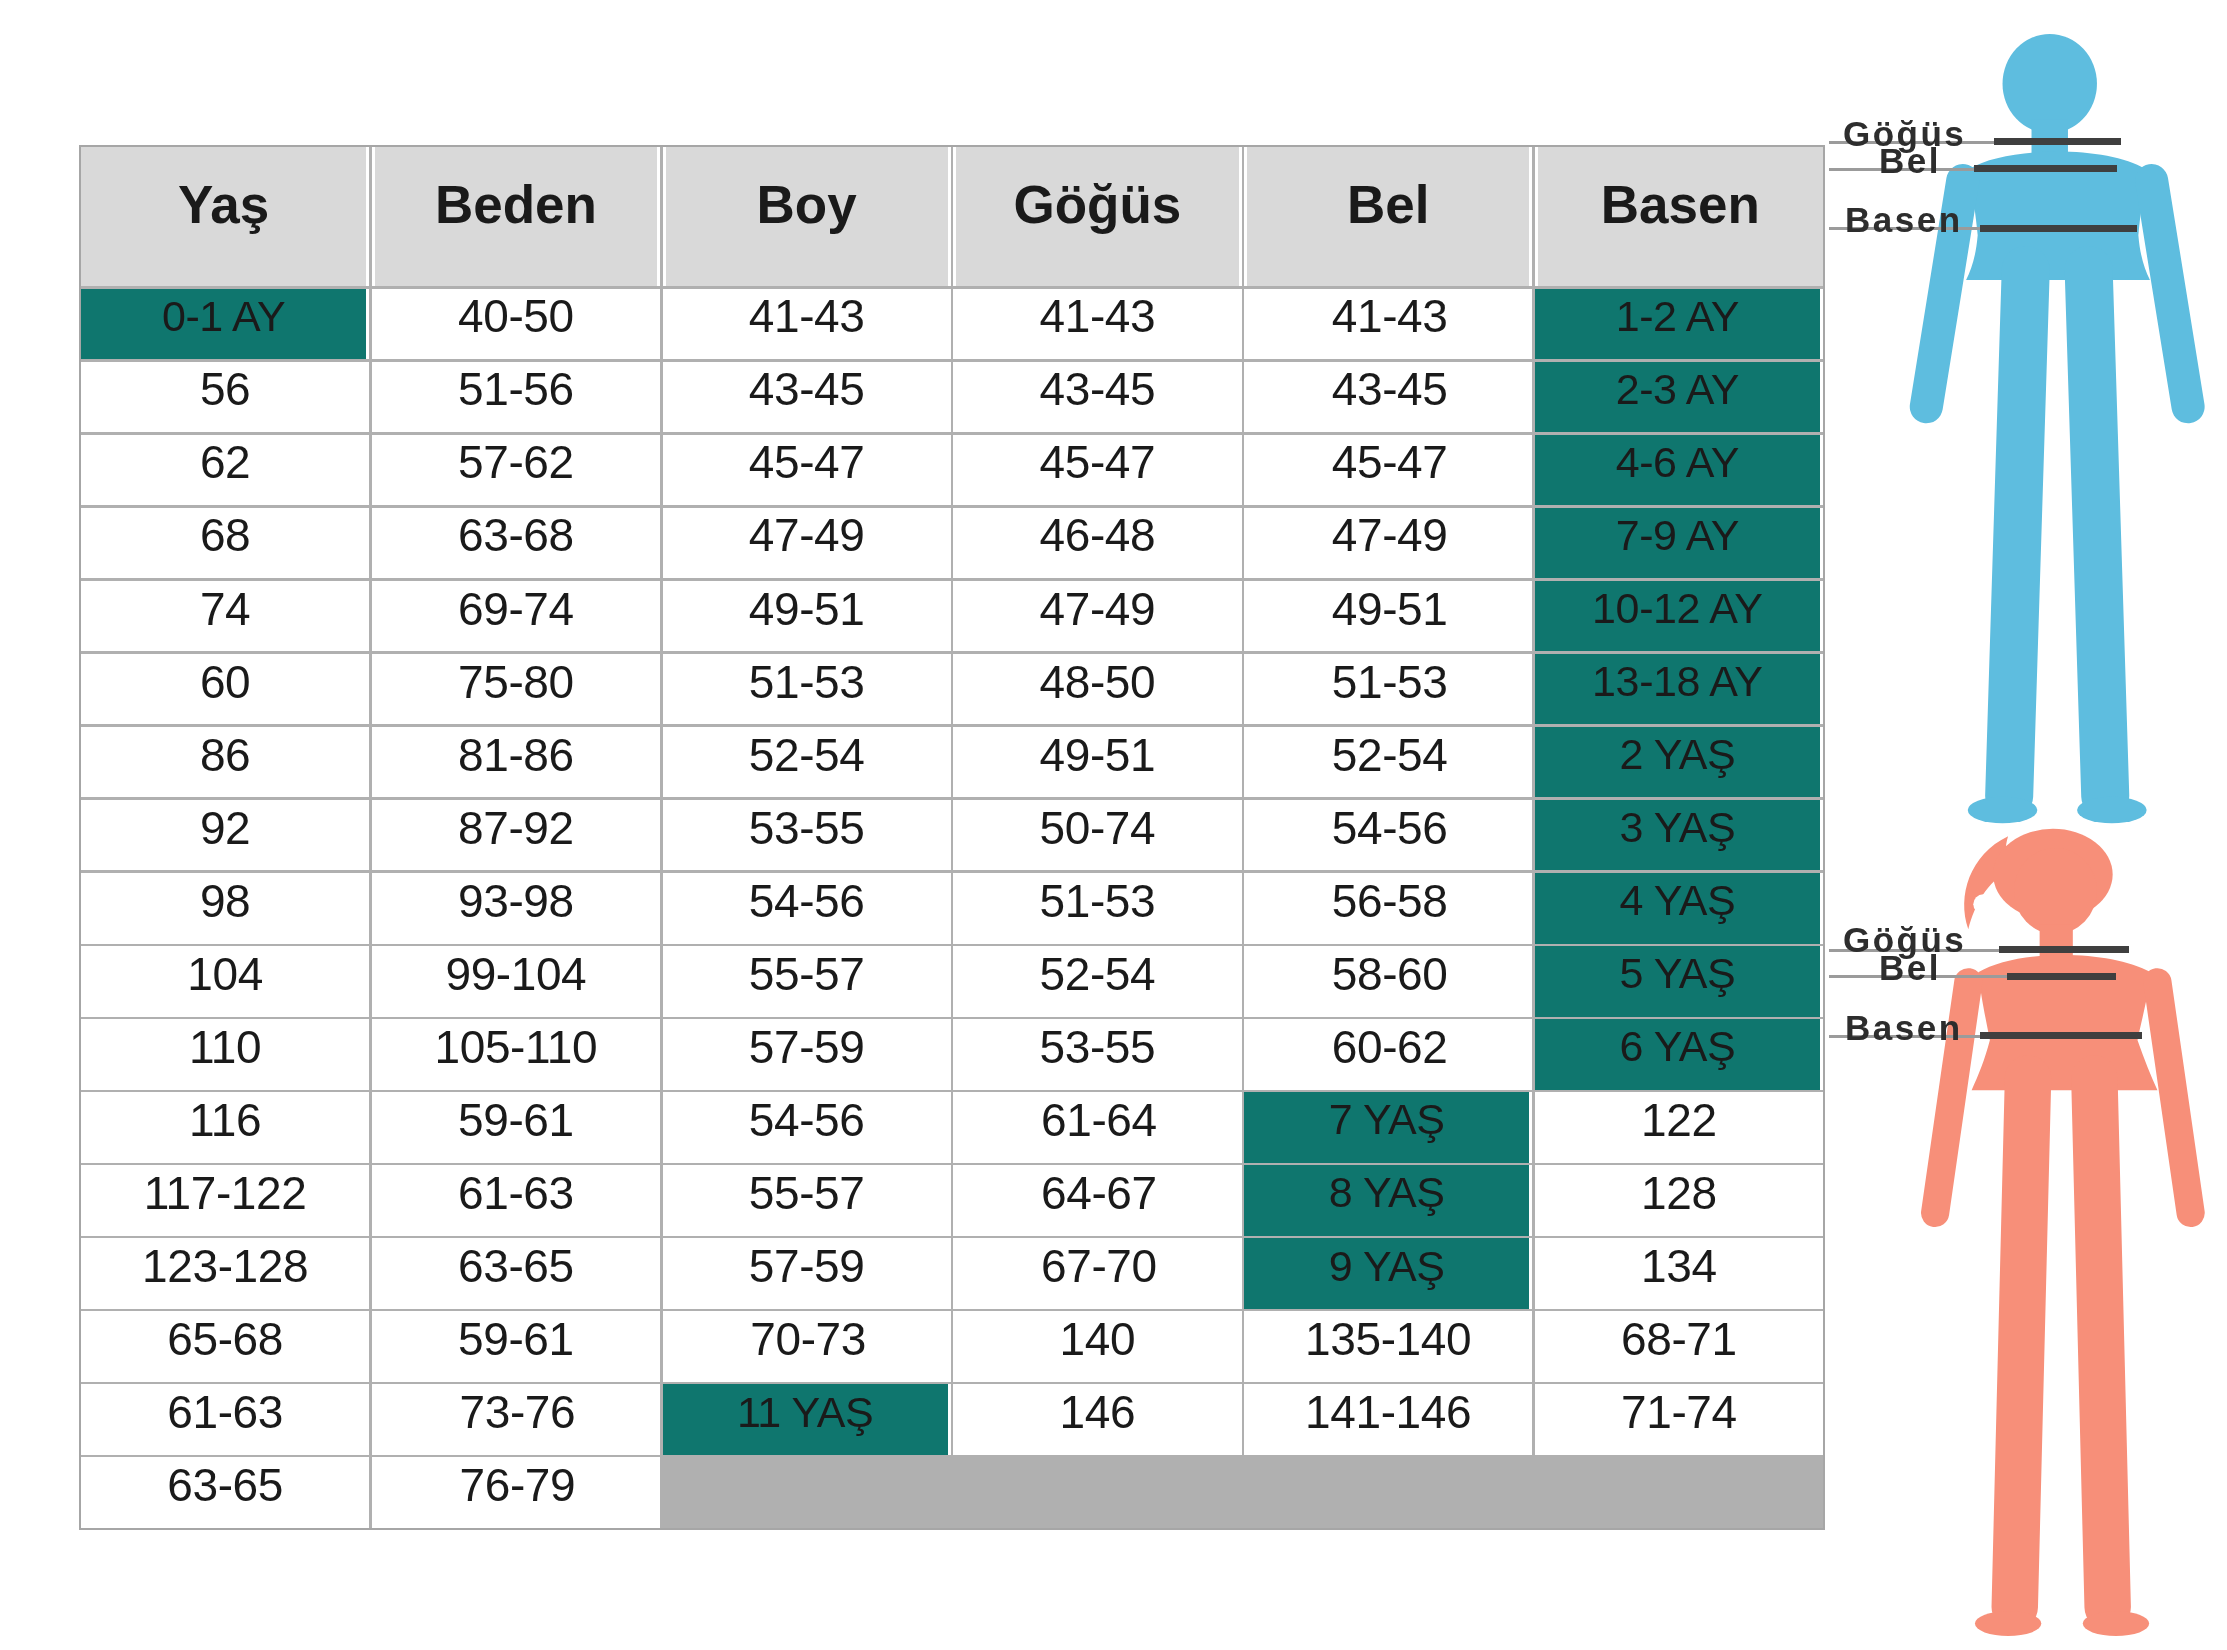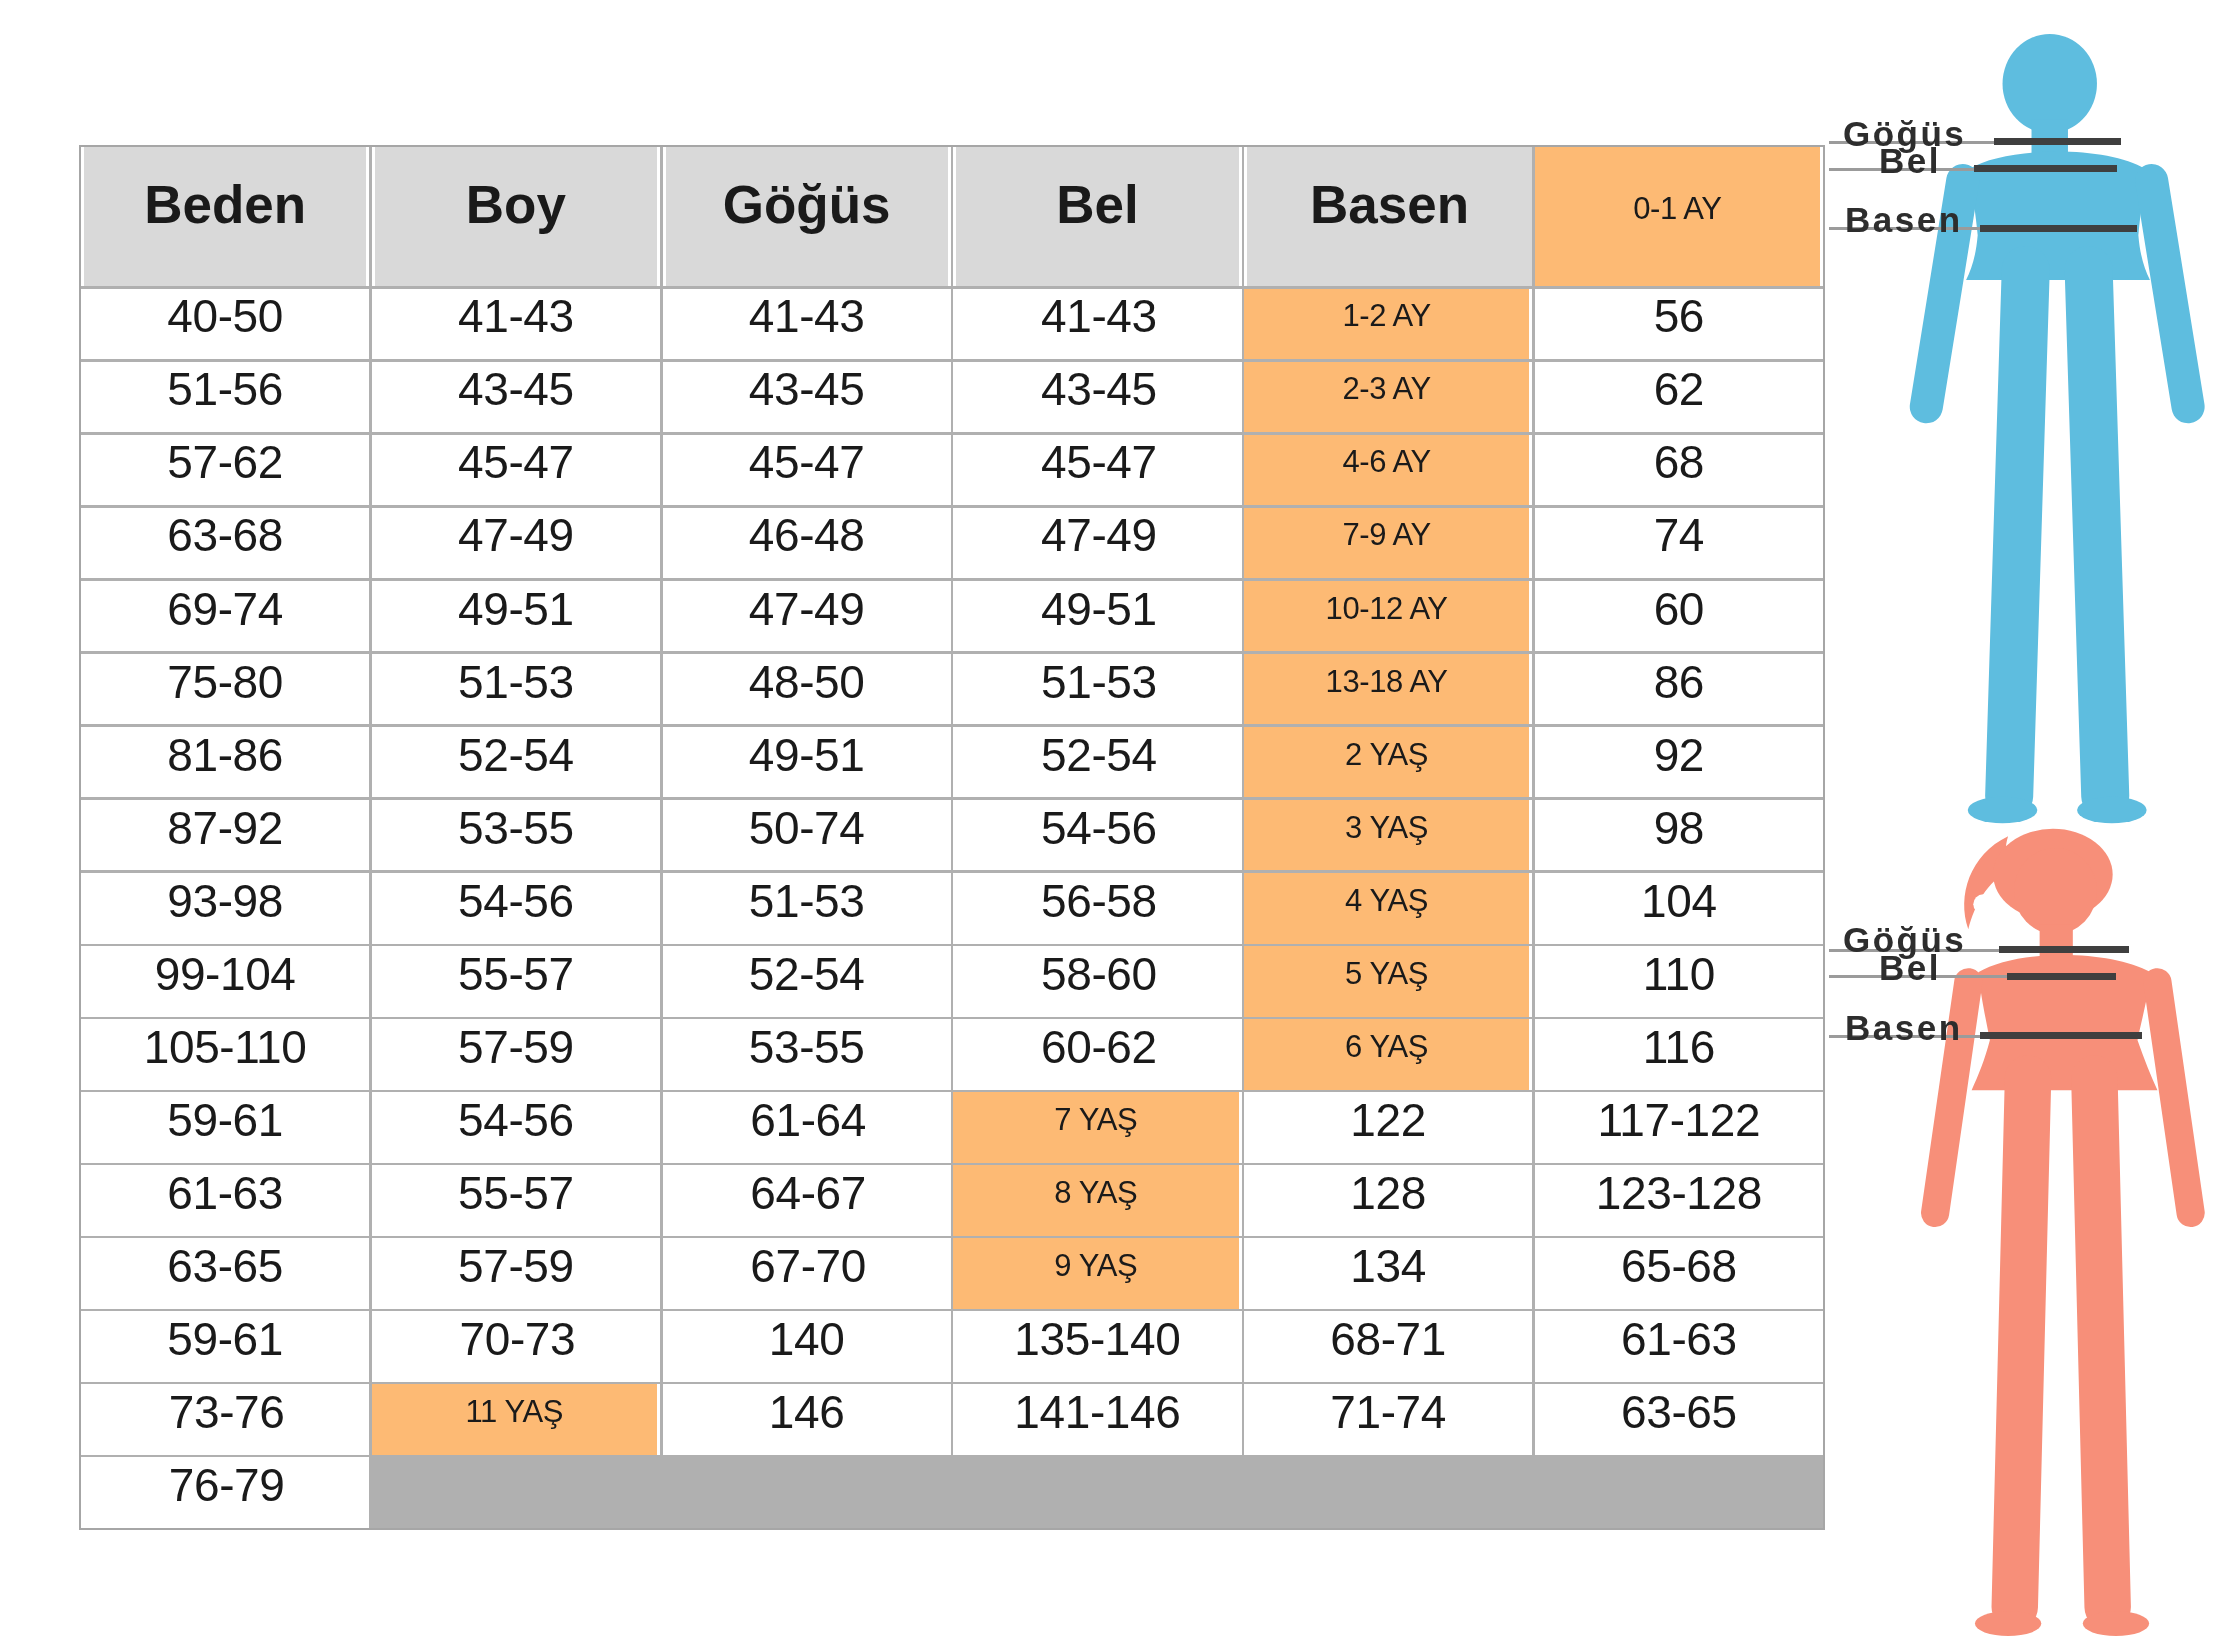--- a/index.html
+++ b/index.html
@@ -20,36 +20,37 @@
     font-stretch:condensed;padding-bottom:15px;box-sizing:border-box;
     border-left:3.3px solid #ffffff;border-right:3.3px solid #ffffff;
     white-space:nowrap;
   }
   .cell.col-first{border-left:0;}
   .cell.col-last{border-right:0;}
   .cell.header{
     background:#d9d9d9;font-weight:bold;font-size:53px;letter-spacing:0;
     padding-bottom:25px;
   }
-  .cell.agecol{background:#fdba74;font-size:31px;}
+  .cell.agecol{background:#0f766e;font-size:43px;}
   
   .mlabel{
     position:absolute;z-index:5;font-size:35px;font-weight:bold;color:#2d2d2d;
     letter-spacing:2.5px;line-height:35px;white-space:nowrap;
   }
   .thin{position:absolute;z-index:3;height:2.5px;background:#9b9b9b;}
   .thick{position:absolute;z-index:4;height:6.6px;background:#3f3f3f;}
   .fig{position:absolute;z-index:1;}
 </style>
 </head>
 <body>
 
 <div class="canvas">
 
   <div class="size-table" id="size-table">
+      <div class="cell header col-first">Yaş</div>
       <div class="cell header">Beden</div>
       <div class="cell header">Boy</div>
       <div class="cell header">Göğüs</div>
       <div class="cell header">Bel</div>
       <div class="cell header col-last">Basen</div>
       <div class="cell agecol col-first">0-1 AY</div>
       <div class="cell datacell">40-50</div>
       <div class="cell datacell">41-43</div>
       <div class="cell datacell">41-43</div>
       <div class="cell datacell col-last">41-43</div>

